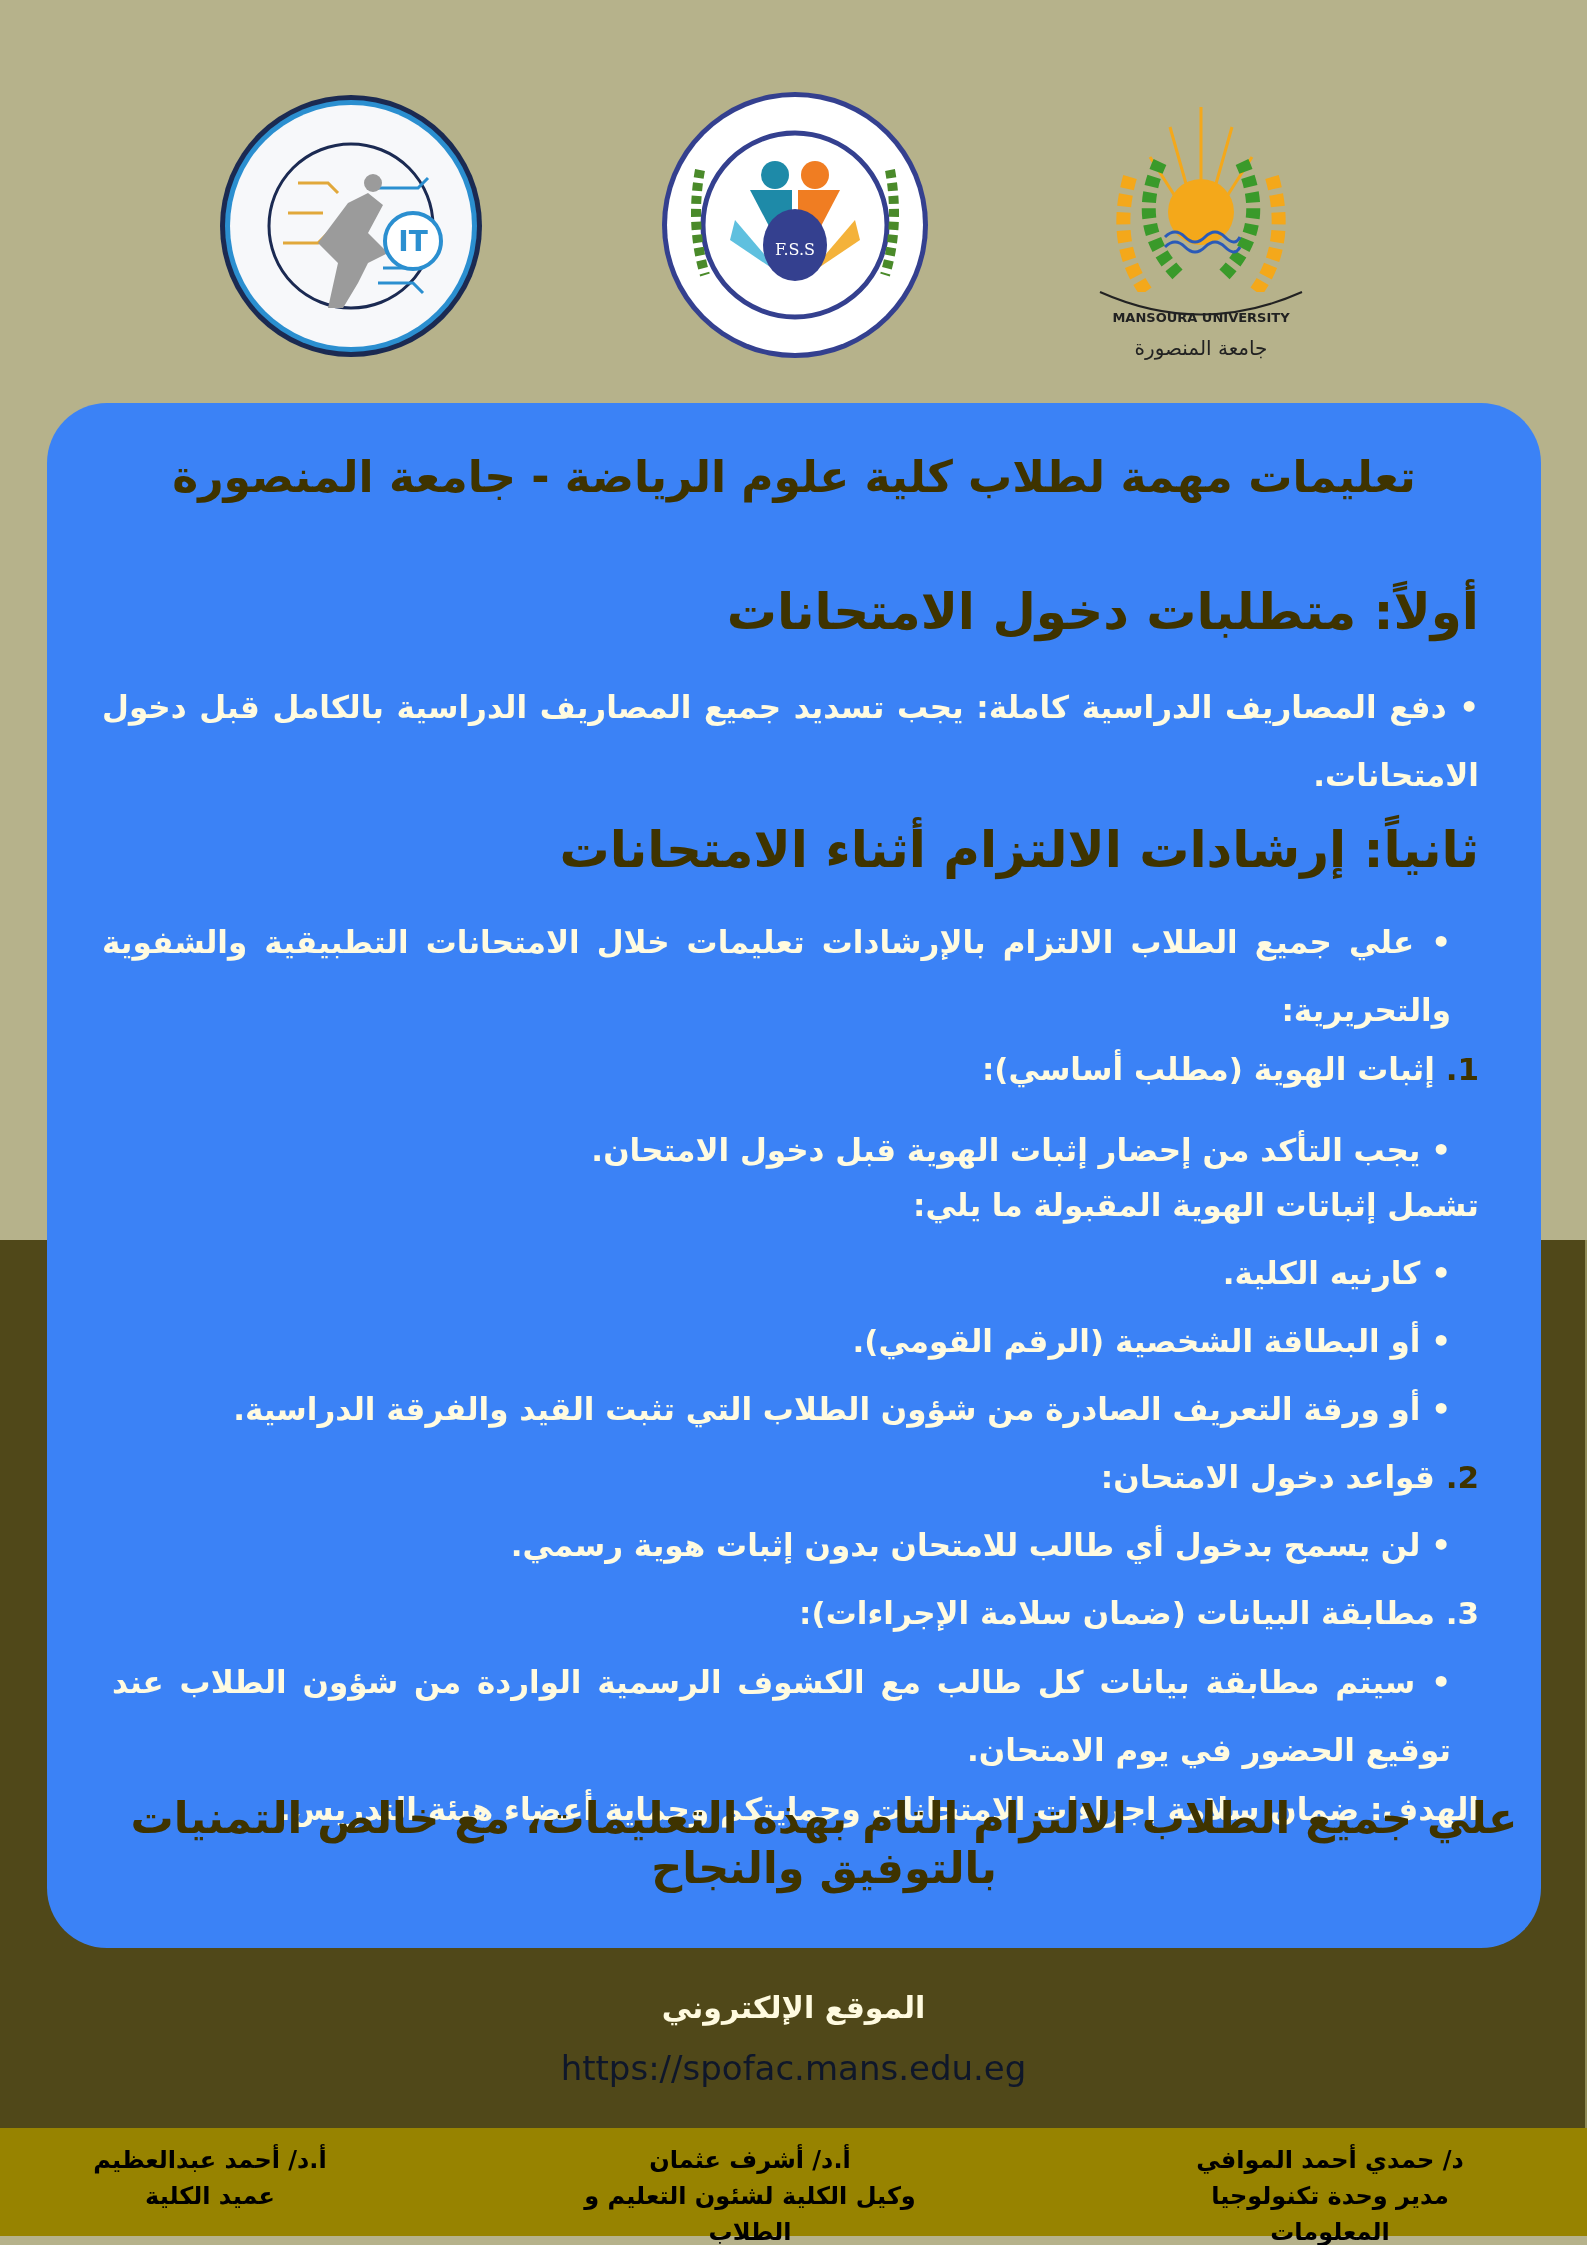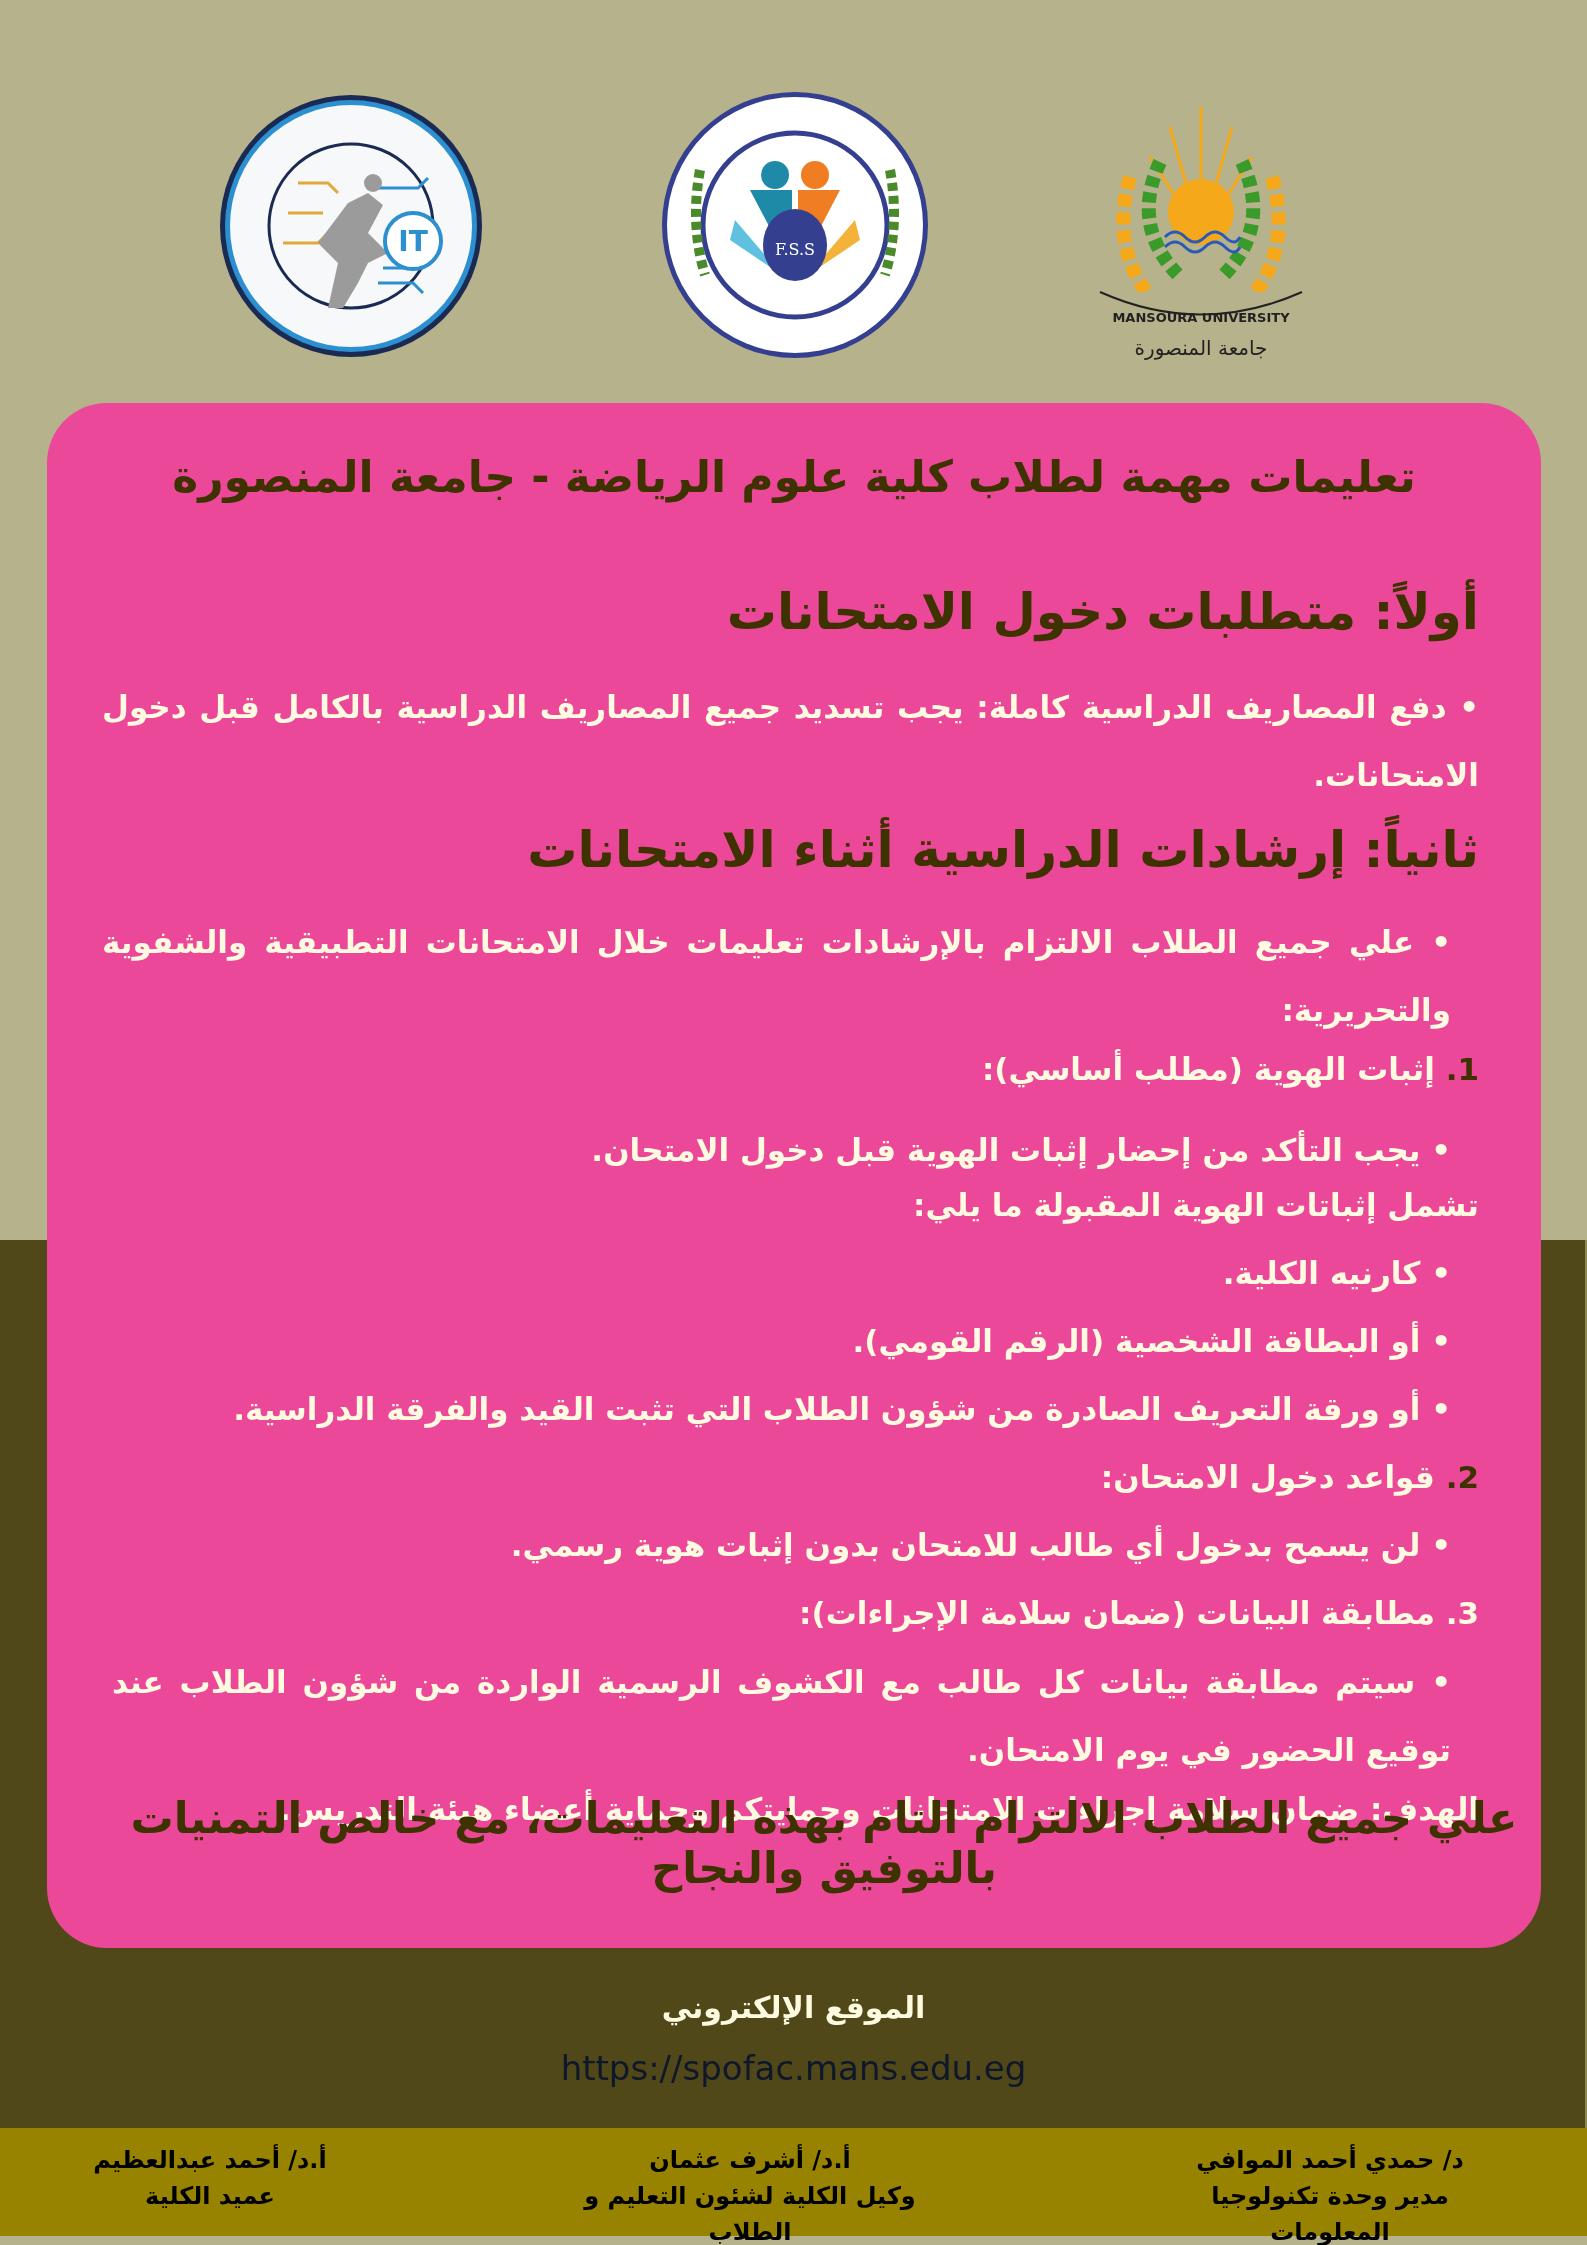--- a/index.html
+++ b/index.html
@@ -15,21 +15,21 @@
   .logos { position: absolute; top: 85px; left: 0; width: 1587px; height: 285px; }
   .logo { position: absolute; }
   .logo-it { left: 218px; top: 8px; width: 266px; height: 266px; }
   .logo-fss { left: 660px; top: 5px; width: 270px; height: 270px; }
   .logo-mu { left: 1090px; top: 2px; width: 222px; height: 280px; }
   .logo svg { width: 100%; height: 100%; display: block; }
 
   
   .card {
     position: absolute; left: 47px; top: 403px; width: 1494px; height: 1545px;
-    background: #ec4899; border-radius: 60px;
+    background: #3b82f6; border-radius: 60px;
   }
   .title {
     position: absolute; top: 48px; left: 0; width: 100%; text-align: center;
     font-size: 44px; font-weight: bold; color: #3e3300; letter-spacing: 0.5px;
   }
   .h2 {
     position: absolute; right: 62px; font-size: 50px; font-weight: bold; color: #3e3300;
   }
   .line {
     position: absolute; right: 62px; font-size: 31px; font-weight: bold; color: #fffbe0; white-space: nowrap;
@@ -115,21 +115,21 @@
     </svg>
   </div>
 </div>
 
 <div class="card">
   <div class="title">تعليمات مهمة لطلاب كلية علوم الرياضة - جامعة المنصورة</div>
 
   <div class="h2" style="top:180px;">أولاً: متطلبات دخول الامتحانات</div>
   <div class="line wrap" style="top:270px; left:55px;">• دفع المصاريف الدراسية كاملة: يجب تسديد جميع المصاريف الدراسية بالكامل قبل دخول الامتحانات.</div>
 
-  <div class="h2" style="top:418px;">ثانياً: إرشادات الدراسية أثناء الامتحانات</div>
+  <div class="h2" style="top:418px;">ثانياً: إرشادات الالتزام أثناء الامتحانات</div>
   <div class="line wrap" style="top:505px; left:55px; right:62px; padding-right:28px;">• علي جميع الطلاب الالتزام بالإرشادات تعليمات خلال الامتحانات التطبيقية والشفوية والتحريرية:</div>
 
   <div class="line" style="top:648px;">
     <span class="num">1.</span>
     <span>إثبات الهوية (مطلب أساسي):</span>
   </div>
   <div class="line" style="top:716px; right:90px;margin-top:13px;">• يجب التأكد من إحضار إثبات الهوية قبل دخول الامتحان.</div>
   <div class="line" style="top:784px;">تشمل إثباتات الهوية المقبولة ما يلي:</div>
   <div class="line" style="top:852px; right:90px;">• كارنيه الكلية.</div>
   <div class="line" style="top:920px; right:90px;">•  أو البطاقة الشخصية (الرقم القومي).</div>

